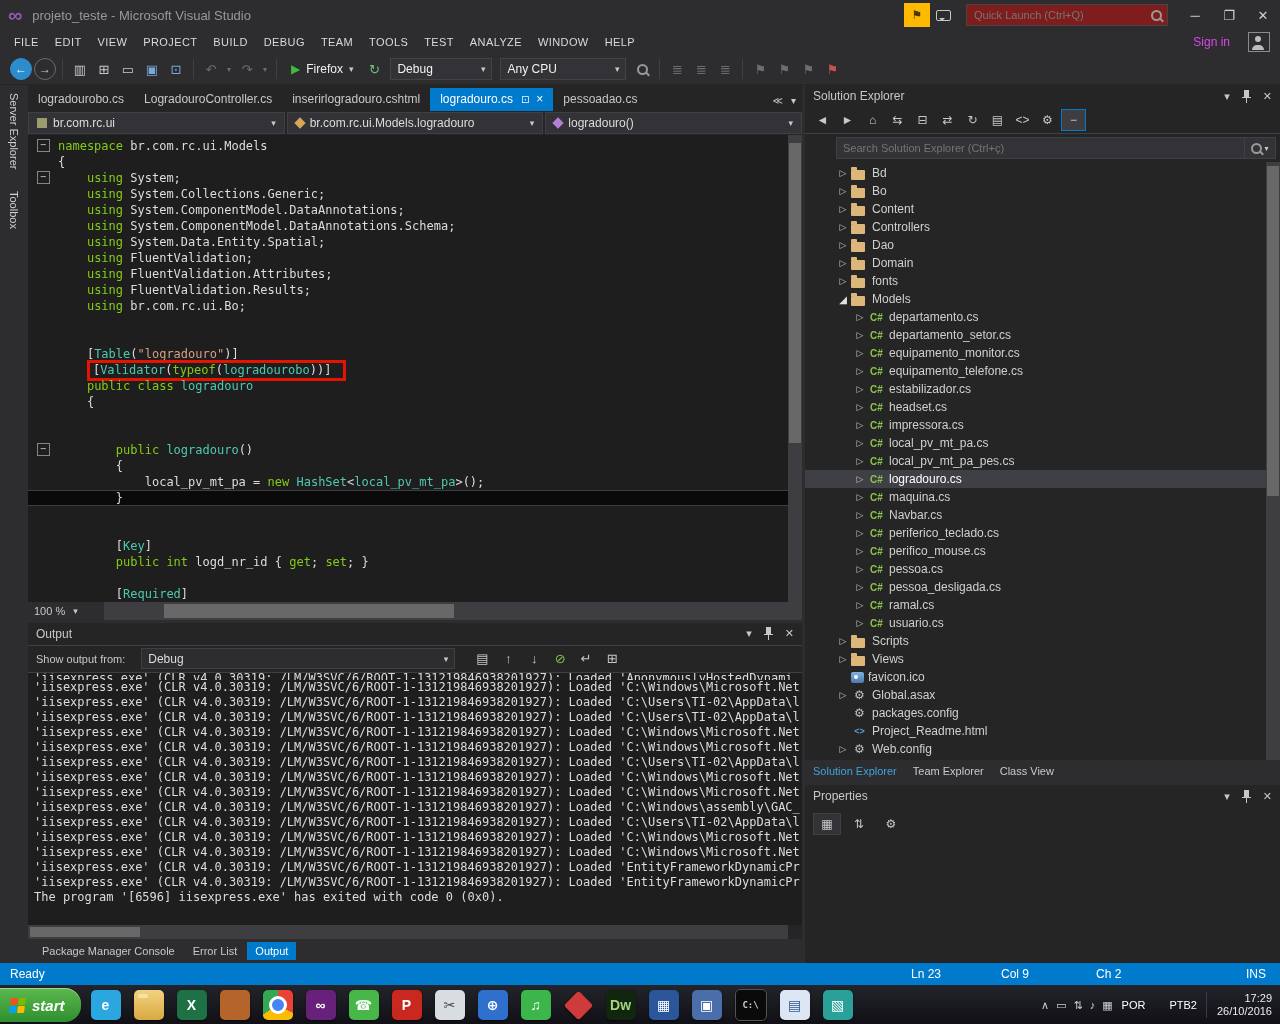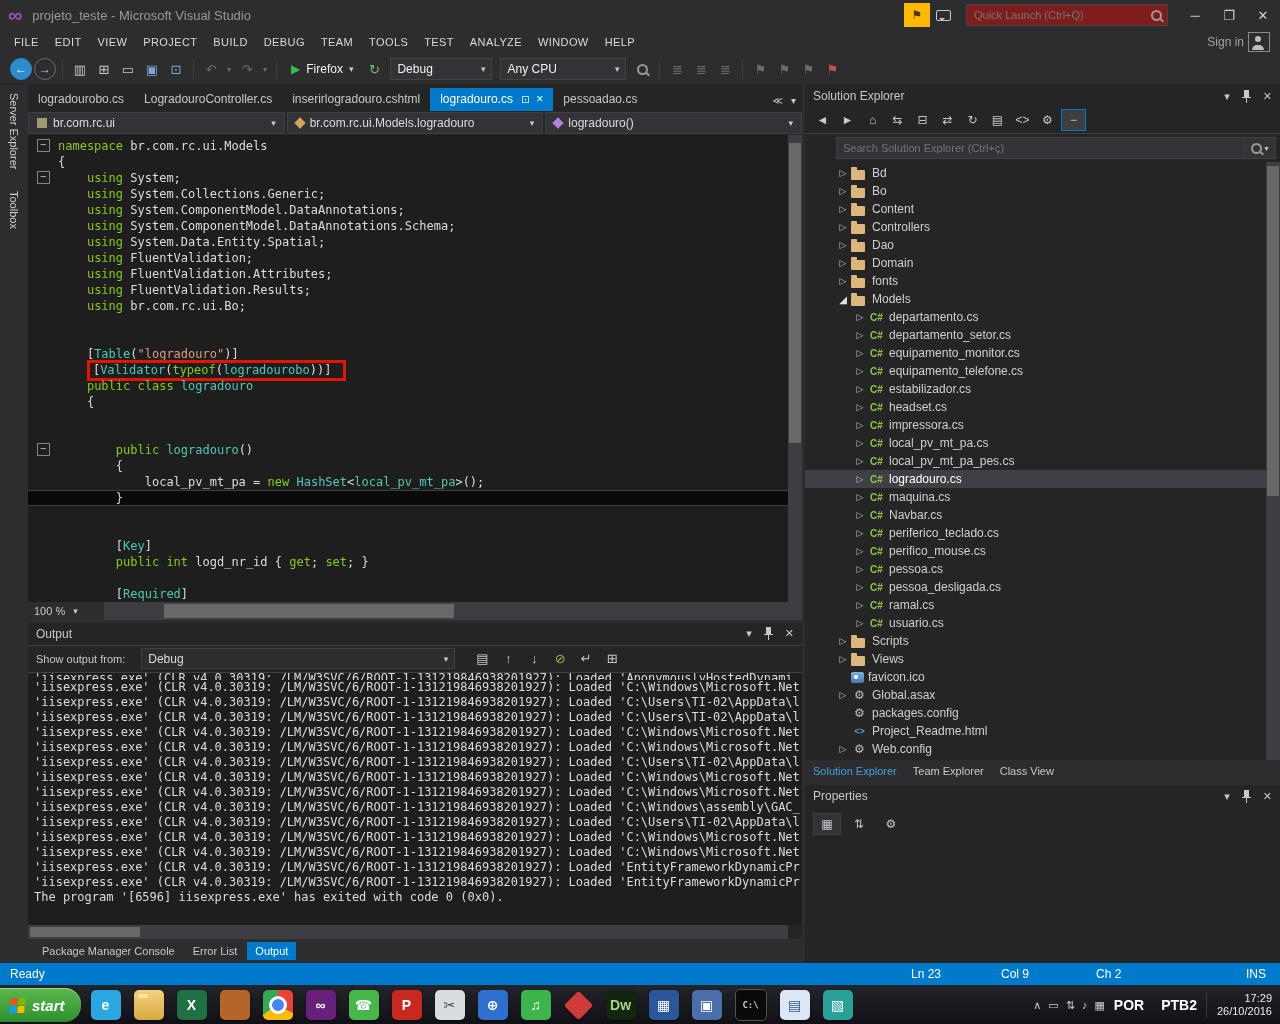--- a/index.html
+++ b/index.html
@@ -17,21 +17,21 @@
   .bubble::after{content:'';position:absolute;left:2px;bottom:-4px;border:3px solid transparent;border-top-color:#c8c8c8;}
   .quick-launch{width:190px;height:20px;background:#7f1d1d;border:1px solid #464649;display:flex;align-items:center;margin:0 10px;padding:0 5px;}
   .quick-launch input{flex:1;background:transparent;border:none;color:#999;font-size:11px;outline:none;font-family:inherit;min-width:0;}
   .magico{width:7px;height:7px;border:2px solid #999;border-radius:50%;position:relative;flex:none;display:inline-block;}
   .magico::after{content:'';position:absolute;width:5px;height:2px;background:#999;left:6px;top:7px;transform:rotate(45deg);}
   .winbtn{width:34px;height:26px;display:flex;align-items:center;justify-content:center;color:#d0d0d0;font-size:13px;}
 
   
   .menubar{height:24px;display:flex;align-items:center;padding-left:6px;background:#2d2d30;font-size:11px;}
   .menu-item{padding:0 8px;color:#dadada;letter-spacing:.4px;}
-  .signin{margin-left:auto;display:flex;align-items:center;gap:4px;padding-right:10px;font-size:12px;color:#a3a3a3;}
+  .signin{margin-left:auto;display:flex;align-items:center;gap:18px;padding-right:10px;font-size:12px;color:#d946ef;}
   .avatar{width:20px;height:18px;border:1px solid #8a8a8a;position:relative;}
   .avatar::before{content:'';position:absolute;left:6px;top:3px;width:6px;height:6px;border-radius:50%;background:#bdbdbd;}
   .avatar::after{content:'';position:absolute;left:3px;bottom:1px;width:12px;height:5px;border-radius:5px 5px 0 0;background:#bdbdbd;}
 
   
   .toolbar{height:30px;display:flex;align-items:center;gap:2px;padding-left:10px;background:#2d2d30;border-bottom:1px solid #252526;}
   .tbtn{min-width:22px;height:22px;display:flex;align-items:center;justify-content:center;color:#c8c8c8;font-size:13px;}
   .tbtn.sm{min-width:10px;font-size:8px;}
   .tbtn.circ{width:20px;height:20px;min-width:20px;border-radius:50%;border:1px solid #6a6a6a;font-size:12px;}
   .tbtn.circ.teal{background:#2d8ccc;border-color:#2d8ccc;color:#fff;}
@@ -152,21 +152,21 @@
   #tb-icons{display:flex;align-items:center;gap:13px;margin-left:10px;}
   .tbicon{width:30px;height:30px;border-radius:5px;display:flex;align-items:center;justify-content:center;color:#fff;font-weight:bold;font-size:14px;box-shadow:0 1px 2px rgba(0,0,0,.6);}
   .tbicon.cmd{font-size:9px;font-family:"DejaVu Sans Mono",monospace;border:1px solid #555;}
   .tbicon.folderic{position:relative;background:linear-gradient(#f3d380,#d9a940);}
   .tbicon.folderic::before{content:'';position:absolute;top:4px;left:4px;width:10px;height:4px;background:#f7e2a6;border-radius:2px 2px 0 0;}
   .tbicon.chrome{background:conic-gradient(#ea4335 0 33%,#fbbc05 0 66%,#34a853 0 100%);position:relative;}
   .tbicon.chrome::after{content:'';position:absolute;width:12px;height:12px;border-radius:50%;background:#4285f4;border:3px solid #fff;}
   .tbicon.diamond{width:21px;height:21px;margin:4px;transform:rotate(45deg);border-radius:3px;background:#cf3a3a;}
   .tray{margin-left:auto;display:flex;align-items:center;gap:9px;}
   .tray-ic{color:#cfcfcf;font-size:11px;}
-  .lang{display:flex;gap:17px;color:#fff;font-size:14px;font-weight:bold;}
+  .lang{display:flex;gap:24px;color:#fff;font-size:11px;font-weight:normal;}
   .clock{display:flex;flex-direction:column;align-items:flex-end;justify-content:center;color:#ececec;font-size:11px;line-height:13px;padding-left:10px;border-left:1px solid #3a3a44;}
 </style>
 </head>
 <body>
 
 <div class="screen">
 
   <div class="titlebar">
     <span class="vs-logo">∞</span>
     <span class="win-title">projeto_teste - Microsoft Visual Studio</span>

